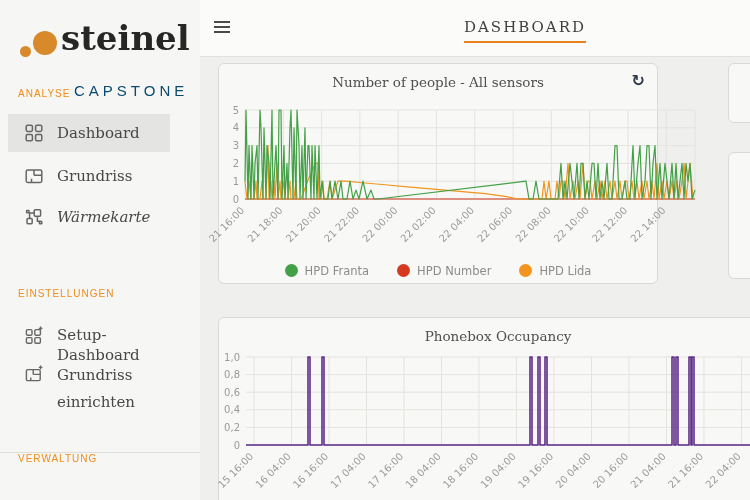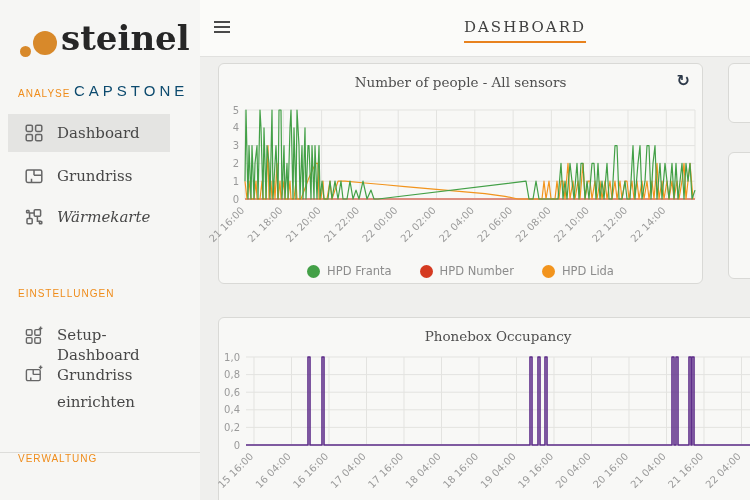--- a/index.html
+++ b/index.html
@@ -40,33 +40,33 @@
     font-size:15px; letter-spacing:2px; color:#3f3f3f; padding-bottom:5px;
     border-bottom:2px solid #e8821e; }
 
   
   .content { position:absolute; left:200px; top:57px; width:550px; height:443px;
     background:#efefed; overflow:hidden; }
   .card { position:absolute; background:#f8f8f6; border:1px solid #d9d9d6;
     border-radius:6px; }
   .card-title { position:absolute; top:10px; left:0; right:0; text-align:center;
     font-size:13.5px; color:#4f4f4f; }
-  #card-people { left:18px; top:6px; width:485px; height:221px; }
+  #card-people { left:18px; top:6px; width:440px; height:221px; }
   #card-right-a { left:528px; top:6px; width:250px; height:60px; }
   #card-right-b { left:528px; top:95px; width:250px; height:127px; }
   #card-phonebox { left:18px; top:260px; width:560px; height:235px; }
   .refresh-btn { position:absolute; right:12px; top:7px; font-size:16px; font-weight:bold;
     color:#2e3a4a; cursor:pointer; font-family:"DejaVu Sans", sans-serif; }
   svg.chart { position:absolute; left:0; overflow:visible; }
   #chart-people { top:36px; }
   #chart-phonebox { top:30px; }
   svg text.tick { font-family:"DejaVu Sans", sans-serif; font-size:10px; fill:#9a9a9a; }
   .legend { position:absolute; left:0; right:0; top:200px; display:flex;
     justify-content:center; gap:28px; align-items:center; }
-  .legend-item { display:flex; align-items:flex-end; gap:7px; }
+  .legend-item { display:flex; align-items:flex-start; gap:7px; }
   .legend-dot { width:13px; height:13px; border-radius:50%; }
   .legend-label { font-size:11.5px; color:#8c8c8c;
     font-family:"DejaVu Sans", sans-serif; }
 </style>
 </head>
 <body>
 
 <div class="app">
 
   <aside class="sidebar">

